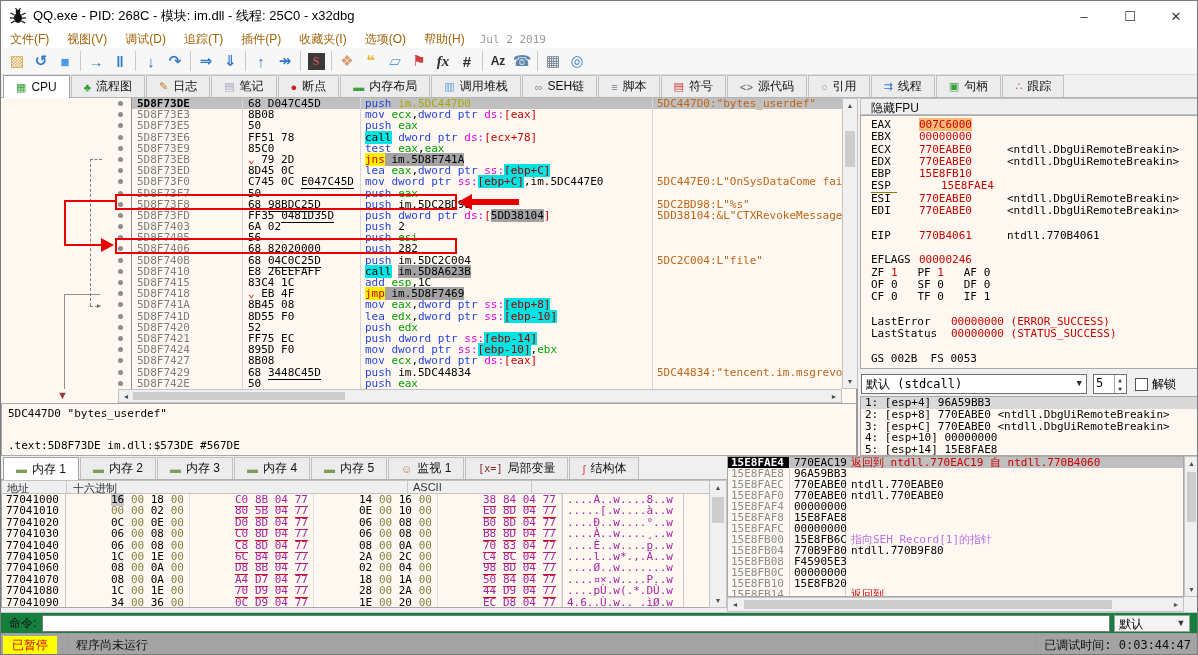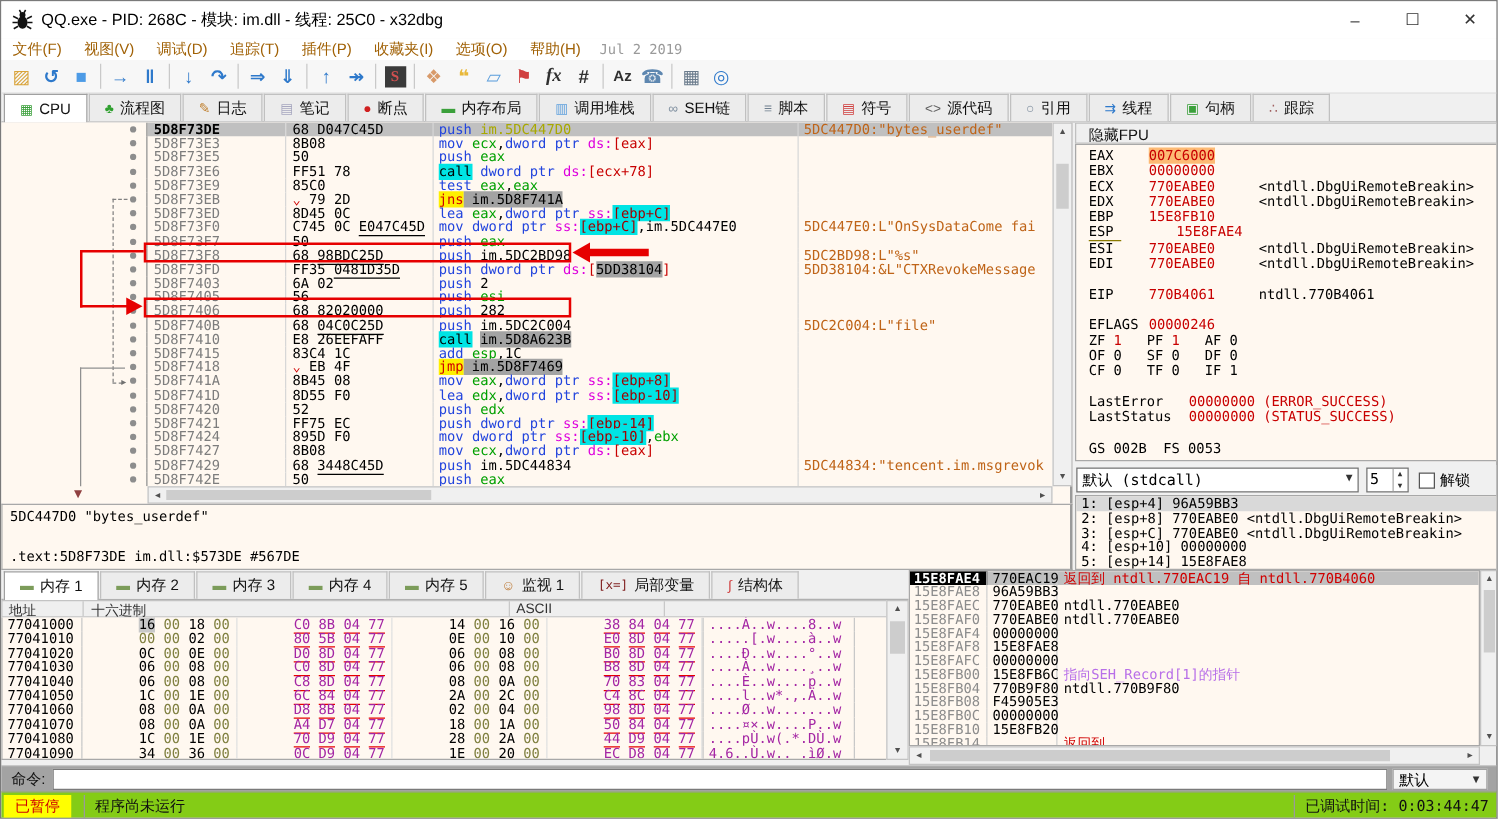--- a/index.html
+++ b/index.html
@@ -22,21 +22,21 @@
   .tsep{width:1px;height:20px;background:#c9c9c9;margin:0 3px;}
   .tbtn .dark{background:#3a3a3a;color:#d05050;width:17px;height:17px;display:flex;align-items:center;justify-content:center;font-family:"Liberation Serif",serif;font-size:12px;}
   
   #tabbar{position:absolute;left:0;top:74px;width:1198px;height:23px;background:#f0f0f0;border-bottom:1px solid #b5b5b5;display:flex;align-items:flex-end;padding-left:2px;}
   .tab{height:22px;display:flex;align-items:center;padding:0 12px;font-size:12px;color:#111;border:1px solid #c0c0c0;border-bottom:none;background:#ececec;margin-right:1px;}
   .tab.sel{background:#fff;height:23px;margin-bottom:-1px;border-color:#a0a0a0;}
   .tab .ticon{margin-right:5px;font-size:11px;}
   
   #disasm{position:absolute;left:0;top:97px;width:857px;height:305px;background:#fff8f0;border-right:2px solid #9a9a9a;}
   #disasm-rows{position:absolute;left:0;top:0;width:841px;height:291px;overflow:hidden;}
-  .drow{display:flex;height:11.2px;line-height:11.3px;white-space:pre;font-family:"DejaVu Sans Mono",monospace;font-size:11px;}
+  .drow{display:flex;height:11.2px;line-height:11.3px;white-space:pre;font-family:"DejaVu Sans Mono",monospace;font-size:11px;margin-left:14px;}
   .c-flow{width:117px;position:relative;flex:none;border-right:1px solid #909090;}
   .bpdot{position:absolute;right:8px;top:3px;width:5px;height:5px;border-radius:50%;background:#8d8d8d;}
   .c-addr{width:111px;padding-left:5px;flex:none;color:#7d7d7d;border-right:1px solid #d7d7d7;}
   .c-bytes{width:118px;padding-left:5px;flex:none;color:#000;border-right:1px solid #d7d7d7;}
   .c-instr{width:292px;padding-left:4px;flex:none;border-right:1px solid #d7d7d7;}
   .c-comm{flex:1;padding-left:4px;color:#bf6418;}
   .drow.sel .c-addr{background:#c0c0c0;color:#000;font-weight:bold;}
   .drow.sel .c-bytes,.drow.sel .c-instr,.drow.sel .c-comm{background:#c0c0c0;}
   .u{border-bottom:1px solid #000;}
   .jv{color:#d00000;}
@@ -102,27 +102,27 @@
   .s-addr{width:62px;padding-left:3px;flex:none;color:#8c8c8c;border-right:1px solid #d0d0d0;}
   .s-val{width:56px;padding-left:4px;flex:none;color:#000;border-right:1px solid #d0d0d0;}
   .s-comm{flex:1;padding-left:5px;color:#000;}
   .srow.sel{background:#c0c0c0;}
   .srow.sel .s-addr{background:#000;color:#fff;font-weight:bold;}
   .s-comm.cred{color:#d00000;}
   .s-comm.cpur{color:#b86fe8;}
   #stack-vscroll{left:1183px;top:455px;width:15px;height:141px;}
   #stack-hscroll{left:726px;top:596px;width:457px;height:15px;}
   
-  #cmdbar{position:absolute;left:0;top:611px;width:1198px;height:21px;background:#a3a3a3;display:flex;align-items:center;border-top:1px solid #c8c8c8;}
+  #cmdbar{position:absolute;left:0;top:611px;width:1198px;height:21px;background:#15803d;display:flex;align-items:center;border-top:1px solid #c8c8c8;}
   #cmd-label{font-size:12px;margin:0 6px 0 8px;color:#111;}
   #cmd-input{width:1068px;height:17px;background:#fff;border:1px solid #7a7a7a;font-family:"DejaVu Sans Mono",monospace;font-size:11px;padding:0 3px;}
   #cmd-combo{width:76px;height:17px;margin-left:4px;border:1px solid #a0a0a0;background:#f4f4f4;font-size:12px;padding:0 4px;position:relative;}
   #cmd-combo .dd{position:absolute;right:4px;top:2px;font-size:9px;color:#333;}
   
-  #statusbar{position:absolute;left:0;top:632px;width:1198px;height:23px;background:#84cc16;display:flex;align-items:center;border-top:1px solid #9a9a9a;}
+  #statusbar{position:absolute;left:0;top:632px;width:1198px;height:23px;background:#a3a3a3;display:flex;align-items:center;border-top:1px solid #9a9a9a;}
   #status-badge{width:54px;height:19px;margin-left:2px;background:#ffff00;color:#d00000;font-size:12px;display:flex;align-items:center;justify-content:center;}
   #status-msg{font-size:12px;color:#111;margin-left:10px;border-left:1px solid #9a9a9a;padding-left:8px;height:19px;display:flex;align-items:center;flex:1;}
   #status-time{font-size:12px;color:#111;border-left:1px solid #9a9a9a;padding:0 8px;height:19px;display:flex;align-items:center;font-family:"DejaVu Sans Mono",monospace;}
 </style>
 </head>
 <body>
 
 <div id="root">
 
   <div id="titlebar">

